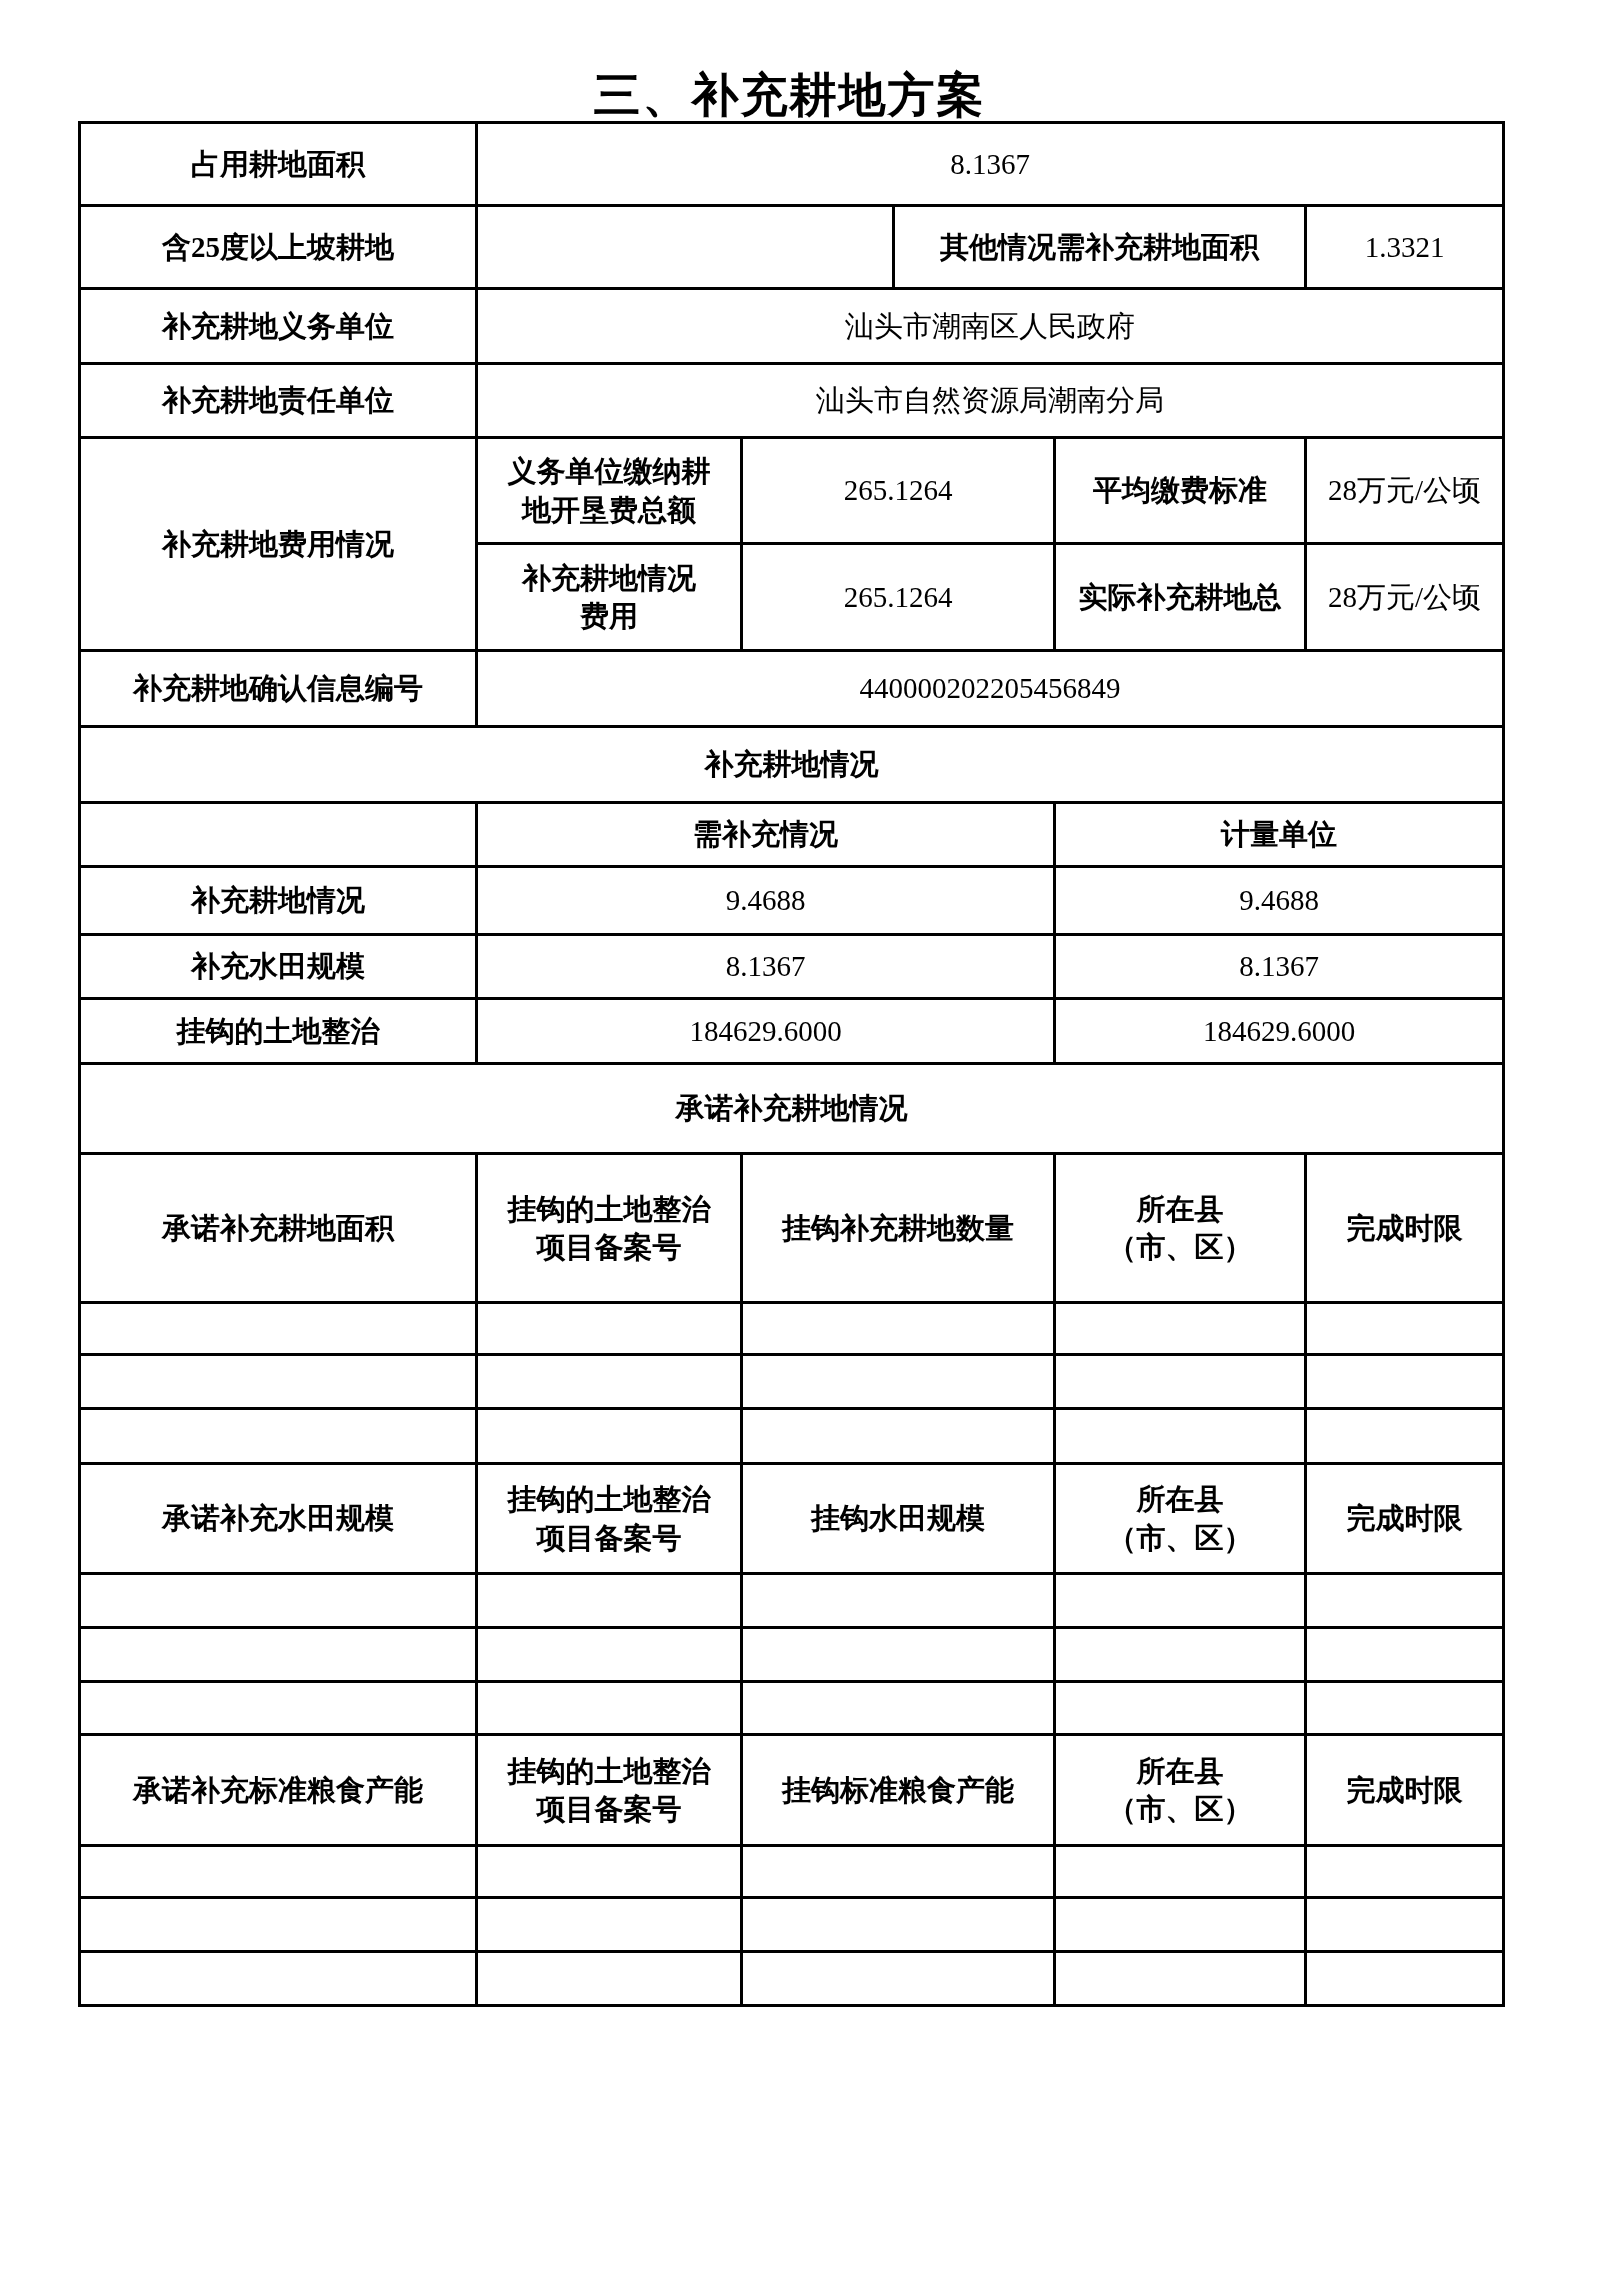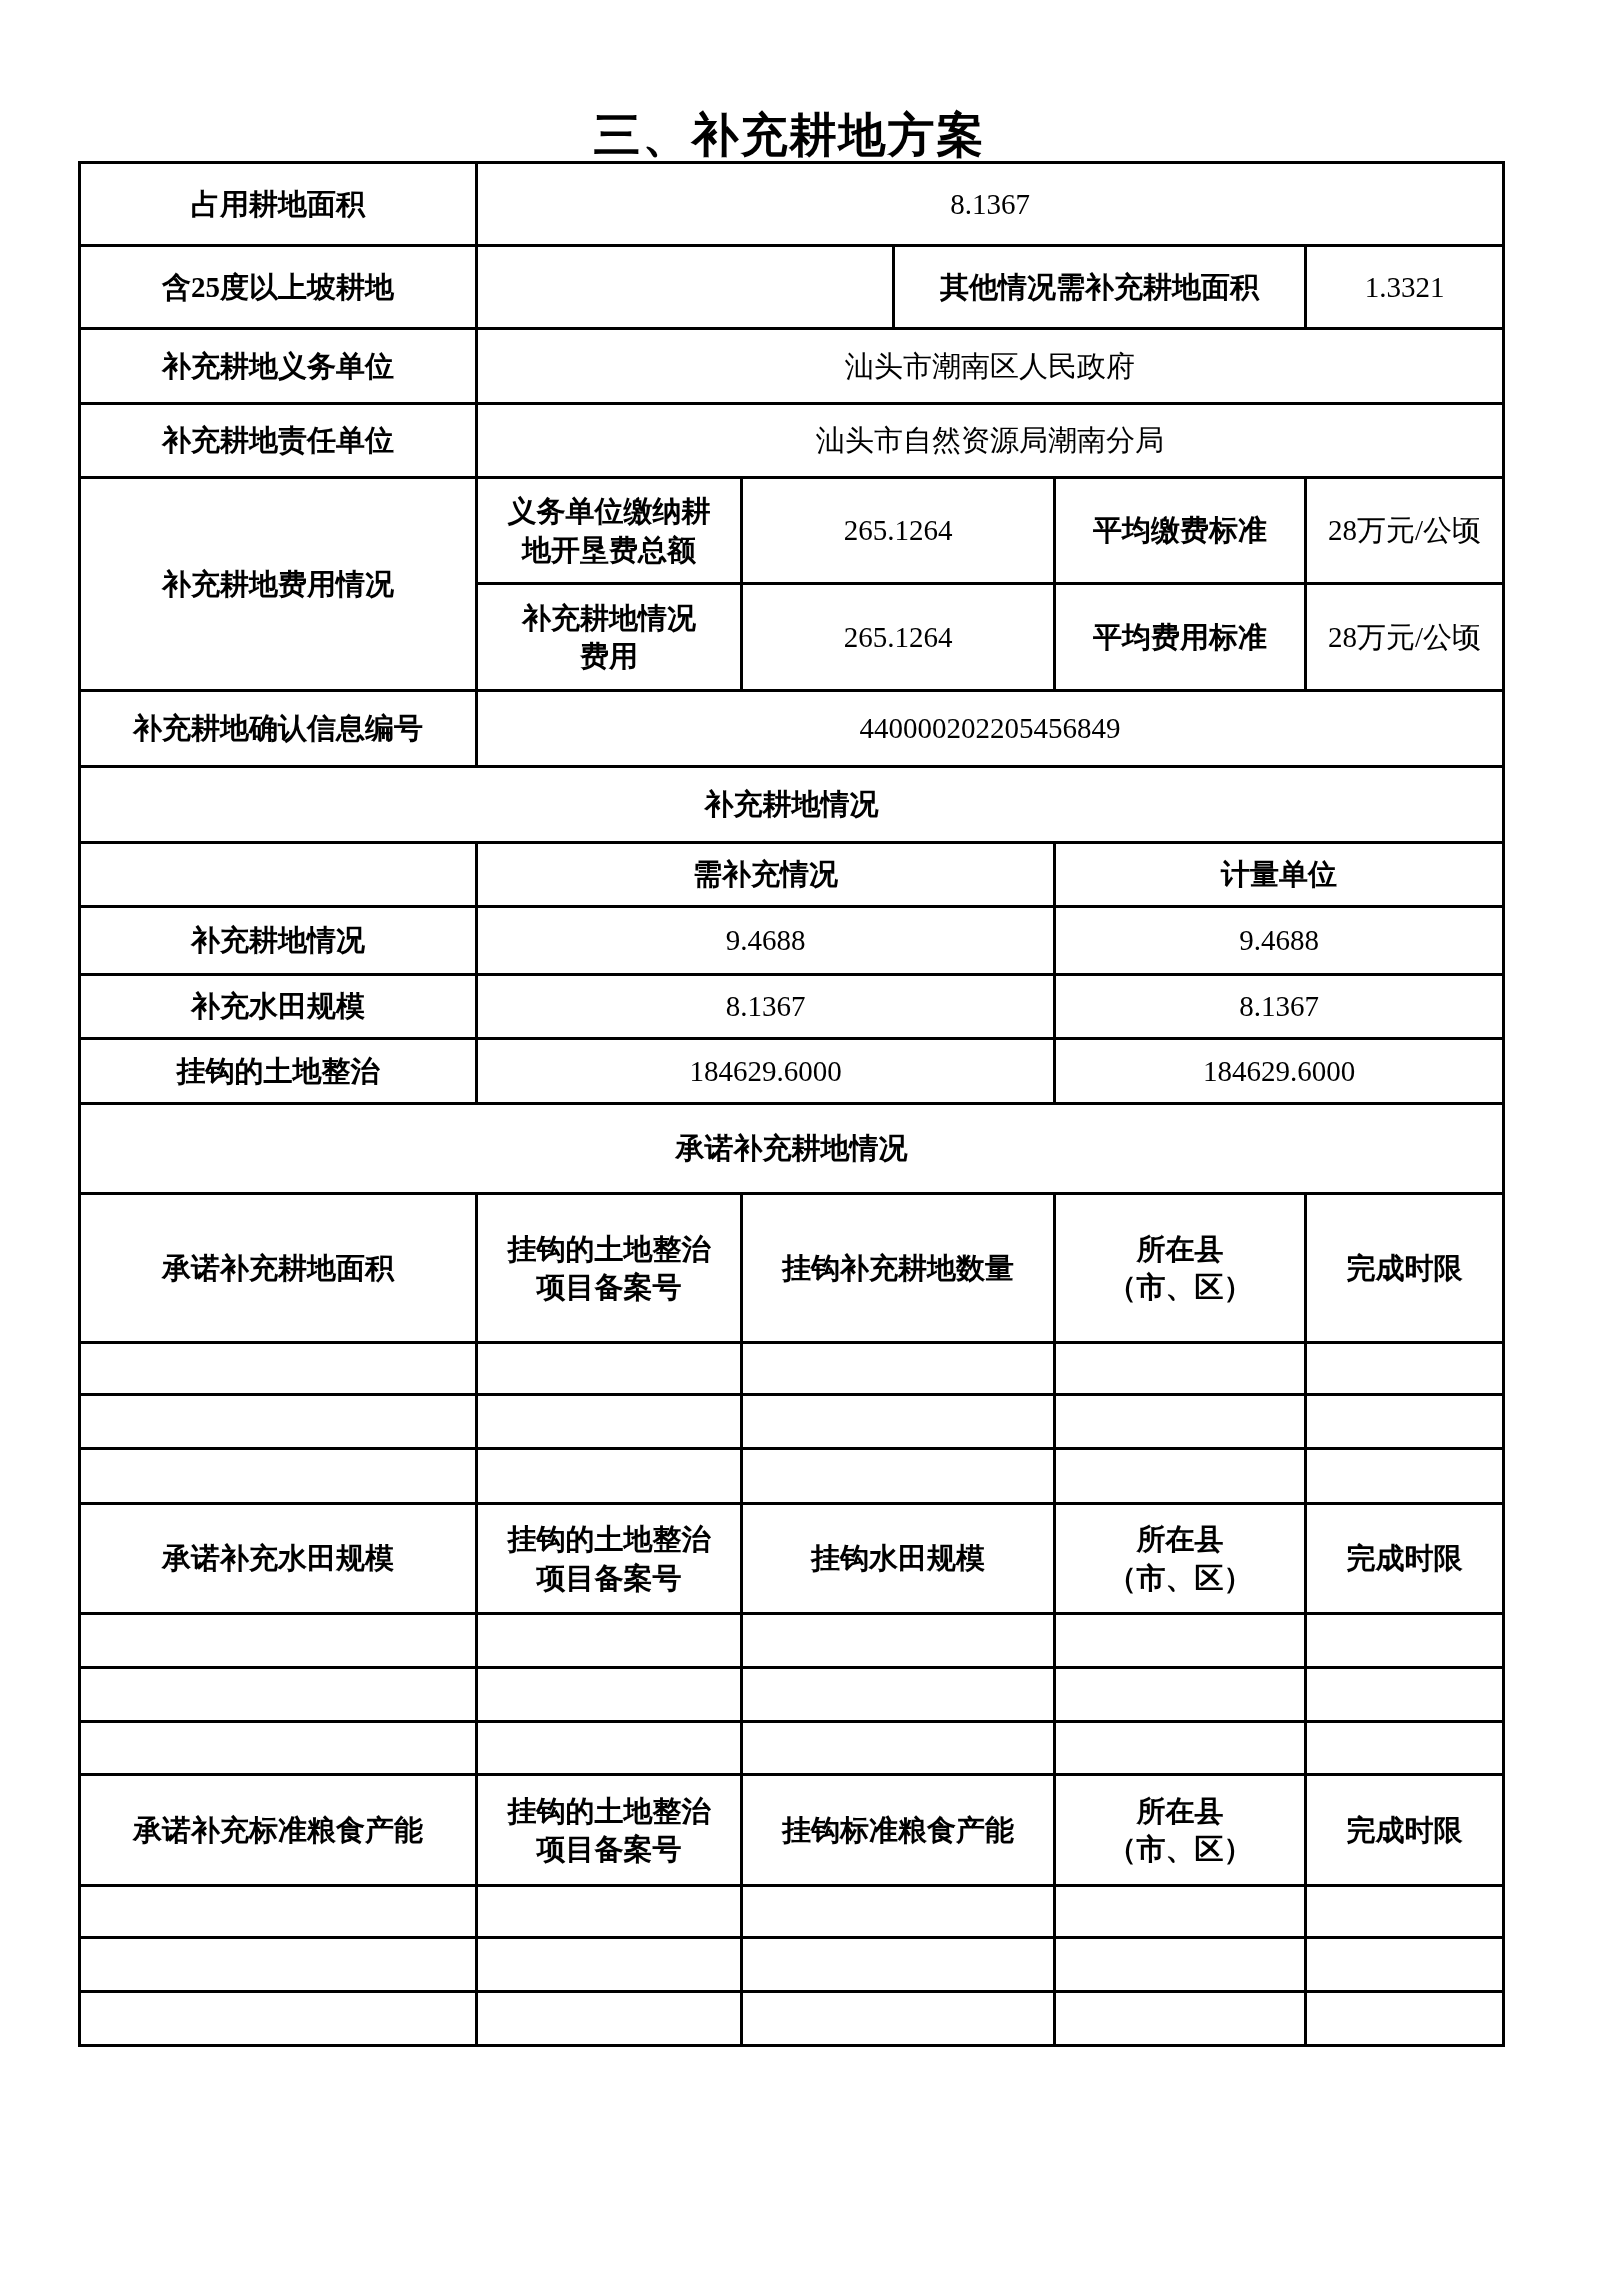--- a/index.html
+++ b/index.html
@@ -8,21 +8,21 @@
     width:1621px;
     height:2293px;
     background:#ffffff;
     color:#000;
     font-family:"Liberation Serif", serif;
     overflow:hidden;
   }
   .sheet { width:1423px; margin-left:78px; }
   .doc-title {
     margin:0;
-    padding-top:108px;
+    padding-top:68px;
     text-align:center;
     font-family:"Liberation Sans", sans-serif;
     font-weight:bold;
     font-size:47px;
     line-height:53px;
     letter-spacing:2px;
   }
   .unit-note {
     margin-top:47px;
     margin-bottom:5.9px;
@@ -97,21 +97,21 @@
 地开垦费总额</td>
           <td class="val" colspan="2">265.1264</td>
           <td class="lbl">平均缴费标准</td>
           <td class="val">28万元/公顷</td>
         </tr>
 
         <tr style="height:107px">
           <td class="lbl pre">补充耕地情况
 费用</td>
           <td class="val" colspan="2">265.1264</td>
-          <td class="lbl">平均费用标准</td>
+          <td class="lbl">实际补充耕地总</td>
           <td class="val">28万元/公顷</td>
         </tr>
 
         <tr style="height:76px">
           <td class="lbl">补充耕地确认信息编号</td>
           <td class="val" colspan="5">440000202205456849</td>
         </tr>
 
         <tr style="height:76px">
           <td class="sec" colspan="6">补充耕地情况</td>

